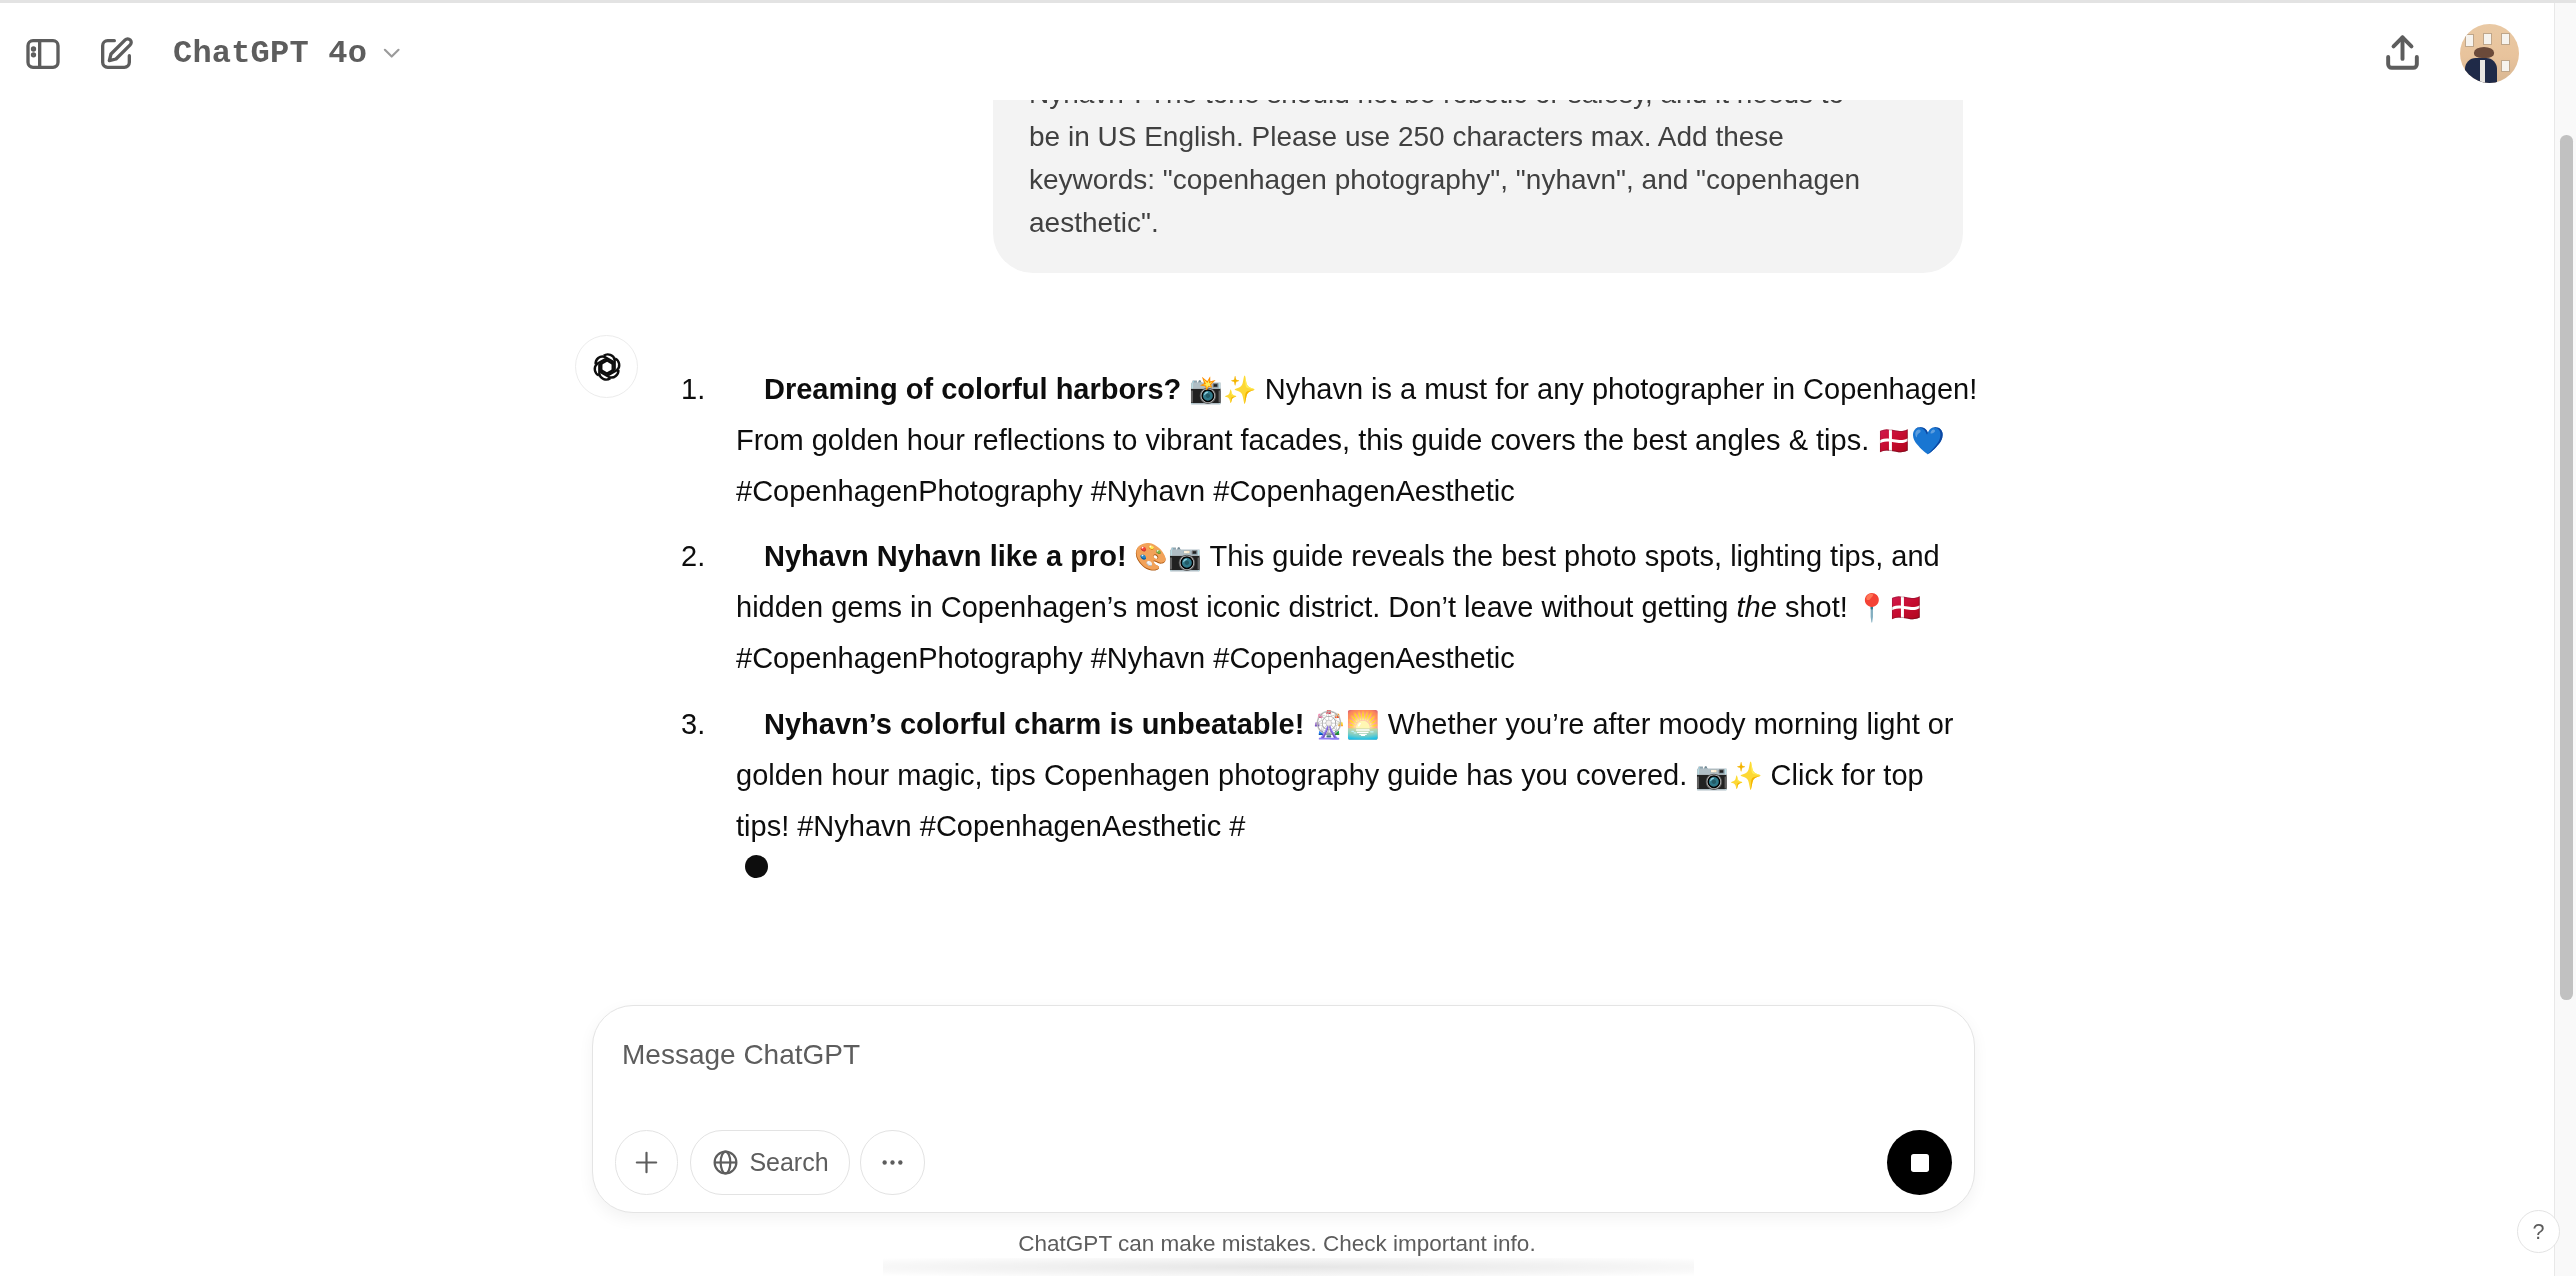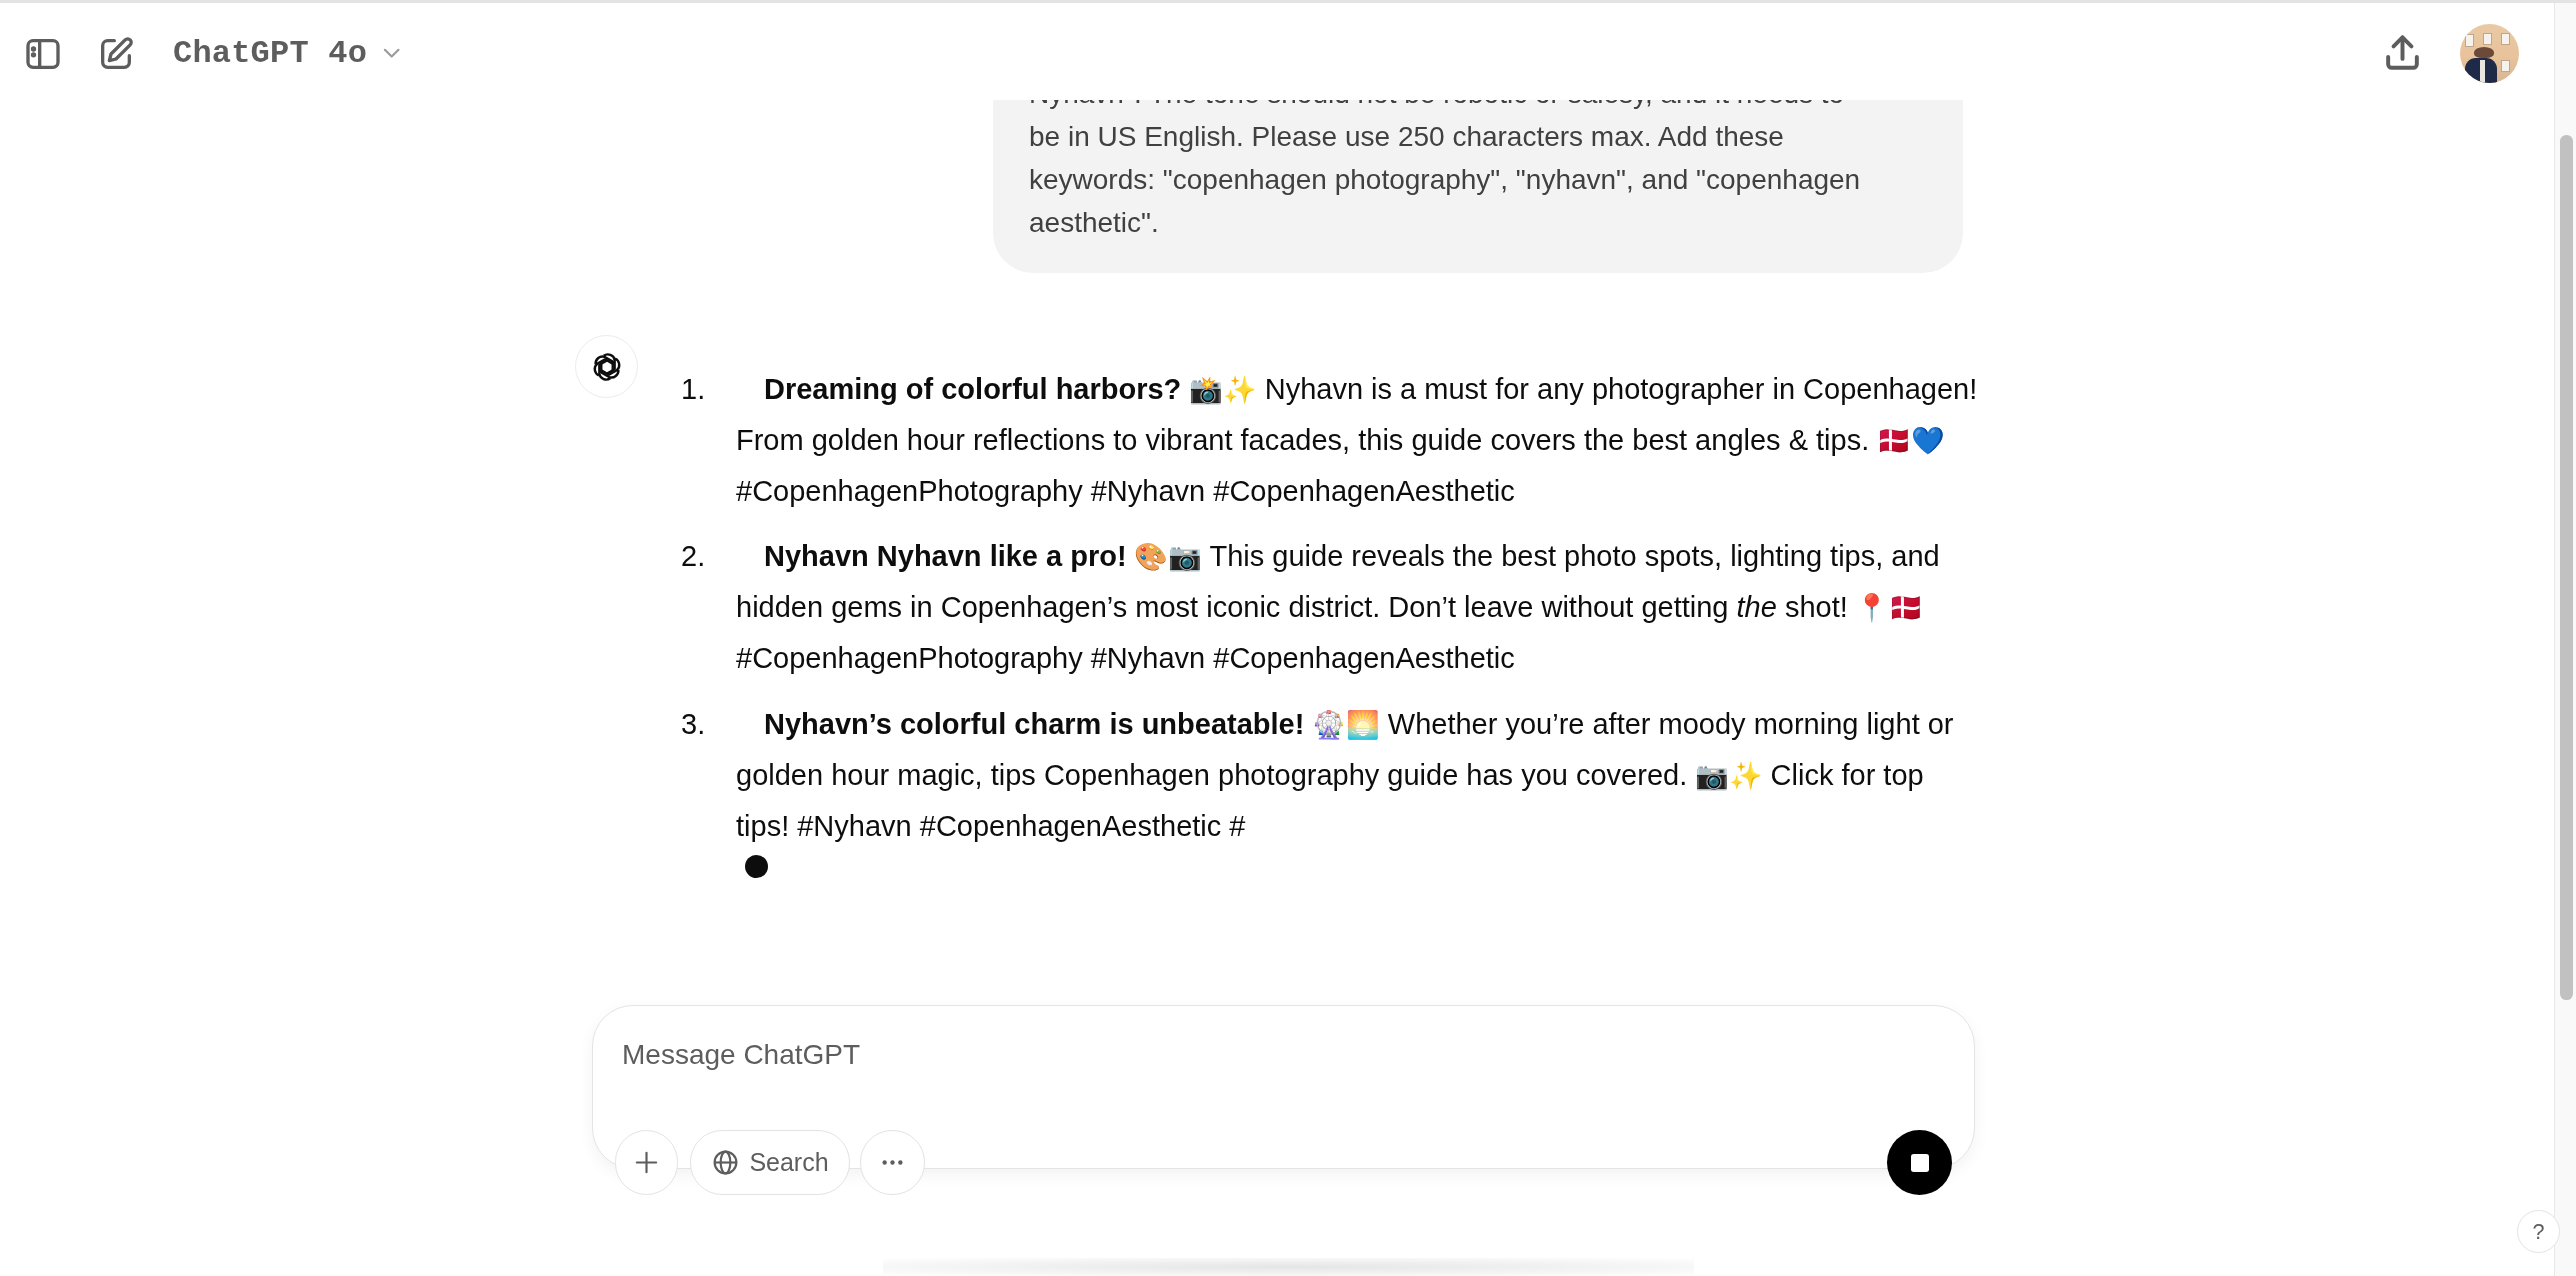--- a/index.html
+++ b/index.html
@@ -40,21 +40,21 @@
   .answer { position: absolute; left: 681px; top: 364px; width: 1298px; font-size: 29px; line-height: 50px; color: #0d0d0d; }
   .answer-item { display: flex; margin-bottom: 15.3px; }
   .answer-num { width: 55px; flex: 0 0 55px; }
   .answer-body { flex: 1; }
   .answer-body b { font-weight: bold; margin-left: 28px; }
   .answer-body i { }
   .emoji { font-family: "DejaVu Sans", sans-serif; font-size: 27px; }
   .cursor-dot { position: absolute; left: 745px; top: 855px; width: 23.4px; height: 23.4px; border-radius: 50%; background: #0d0d0d; }
 
   
-  .composer { position: absolute; left: 592px; top: 1005px; width: 1383px; height: 164px; border: 1.8px solid #e4e4e4; border-radius: 41px; background: #fff;
+  .composer { position: absolute; left: 592px; top: 1005px; width: 1383px; height: 208px; border: 1.8px solid #e4e4e4; border-radius: 41px; background: #fff;
     box-shadow: 0 5.4px 16px rgba(0,0,0,0.05); }
   .composer-input { position: absolute; left: 29px; top: 27px; width: 1262px; height: 43px; border: none; outline: none; font-size: 28px;
     font-family: "Liberation Sans", sans-serif; color: #0d0d0d; background: transparent; }
   .composer-input::placeholder { color: #5d5d5d; }
   .pill { position: absolute; top: 124px; height: 65px; border: 1.8px solid #e3e3e3; border-radius: 32px; display: flex; align-items: center; justify-content: center; cursor: pointer; background: #fff; }
   .pill svg { width: 29px; height: 29px; }
   .attach { left: 21.6px; width: 63px; }
   .search-pill { left: 97px; width: 160px; gap: 9px; padding: 0 16px; }
   .search-label { font-size: 25px; font-weight: normal; color: #5d5d5d; }
   .more { left: 267px; width: 65px; }
@@ -183,20 +183,21 @@
         <circle cx="5.5" cy="12" r="1.8"></circle>
           <circle cx="12" cy="12" r="1.8"></circle>
           <circle cx="18.5" cy="12" r="1.8"></circle>
       </svg>
     </div>
     <div class="stop-btn">
       <div class="stop-square"></div>
     </div>
   </div>
 
+  <div class="disclaimer">ChatGPT can make mistakes. Check important info.</div>
   <div class="bottom-shade"></div>
 </div>
 
 <div class="scrollbar">
   <div class="scroll-thumb"></div>
 </div>
 
 <div class="help-btn">
   <span>?</span>
 </div>

